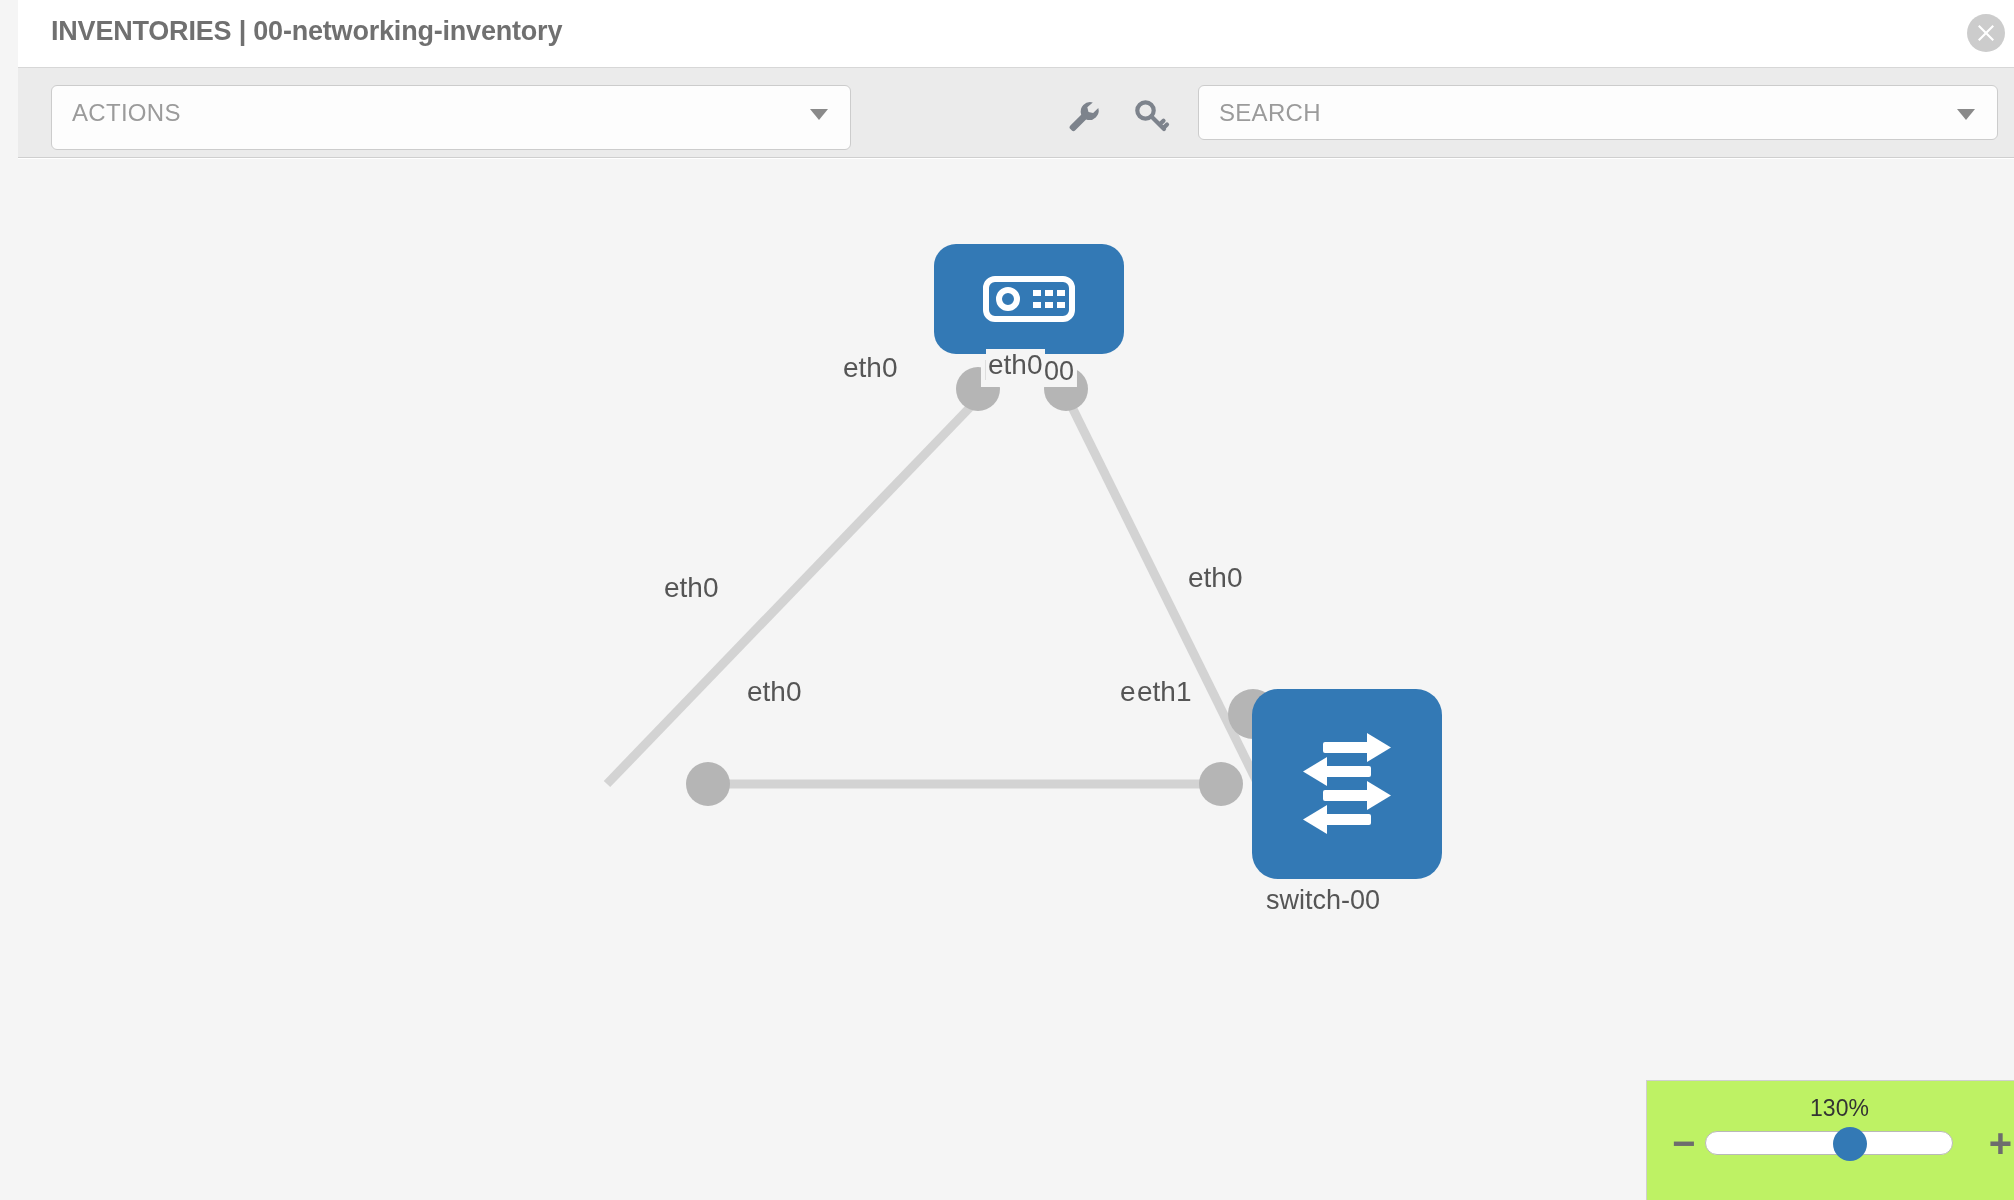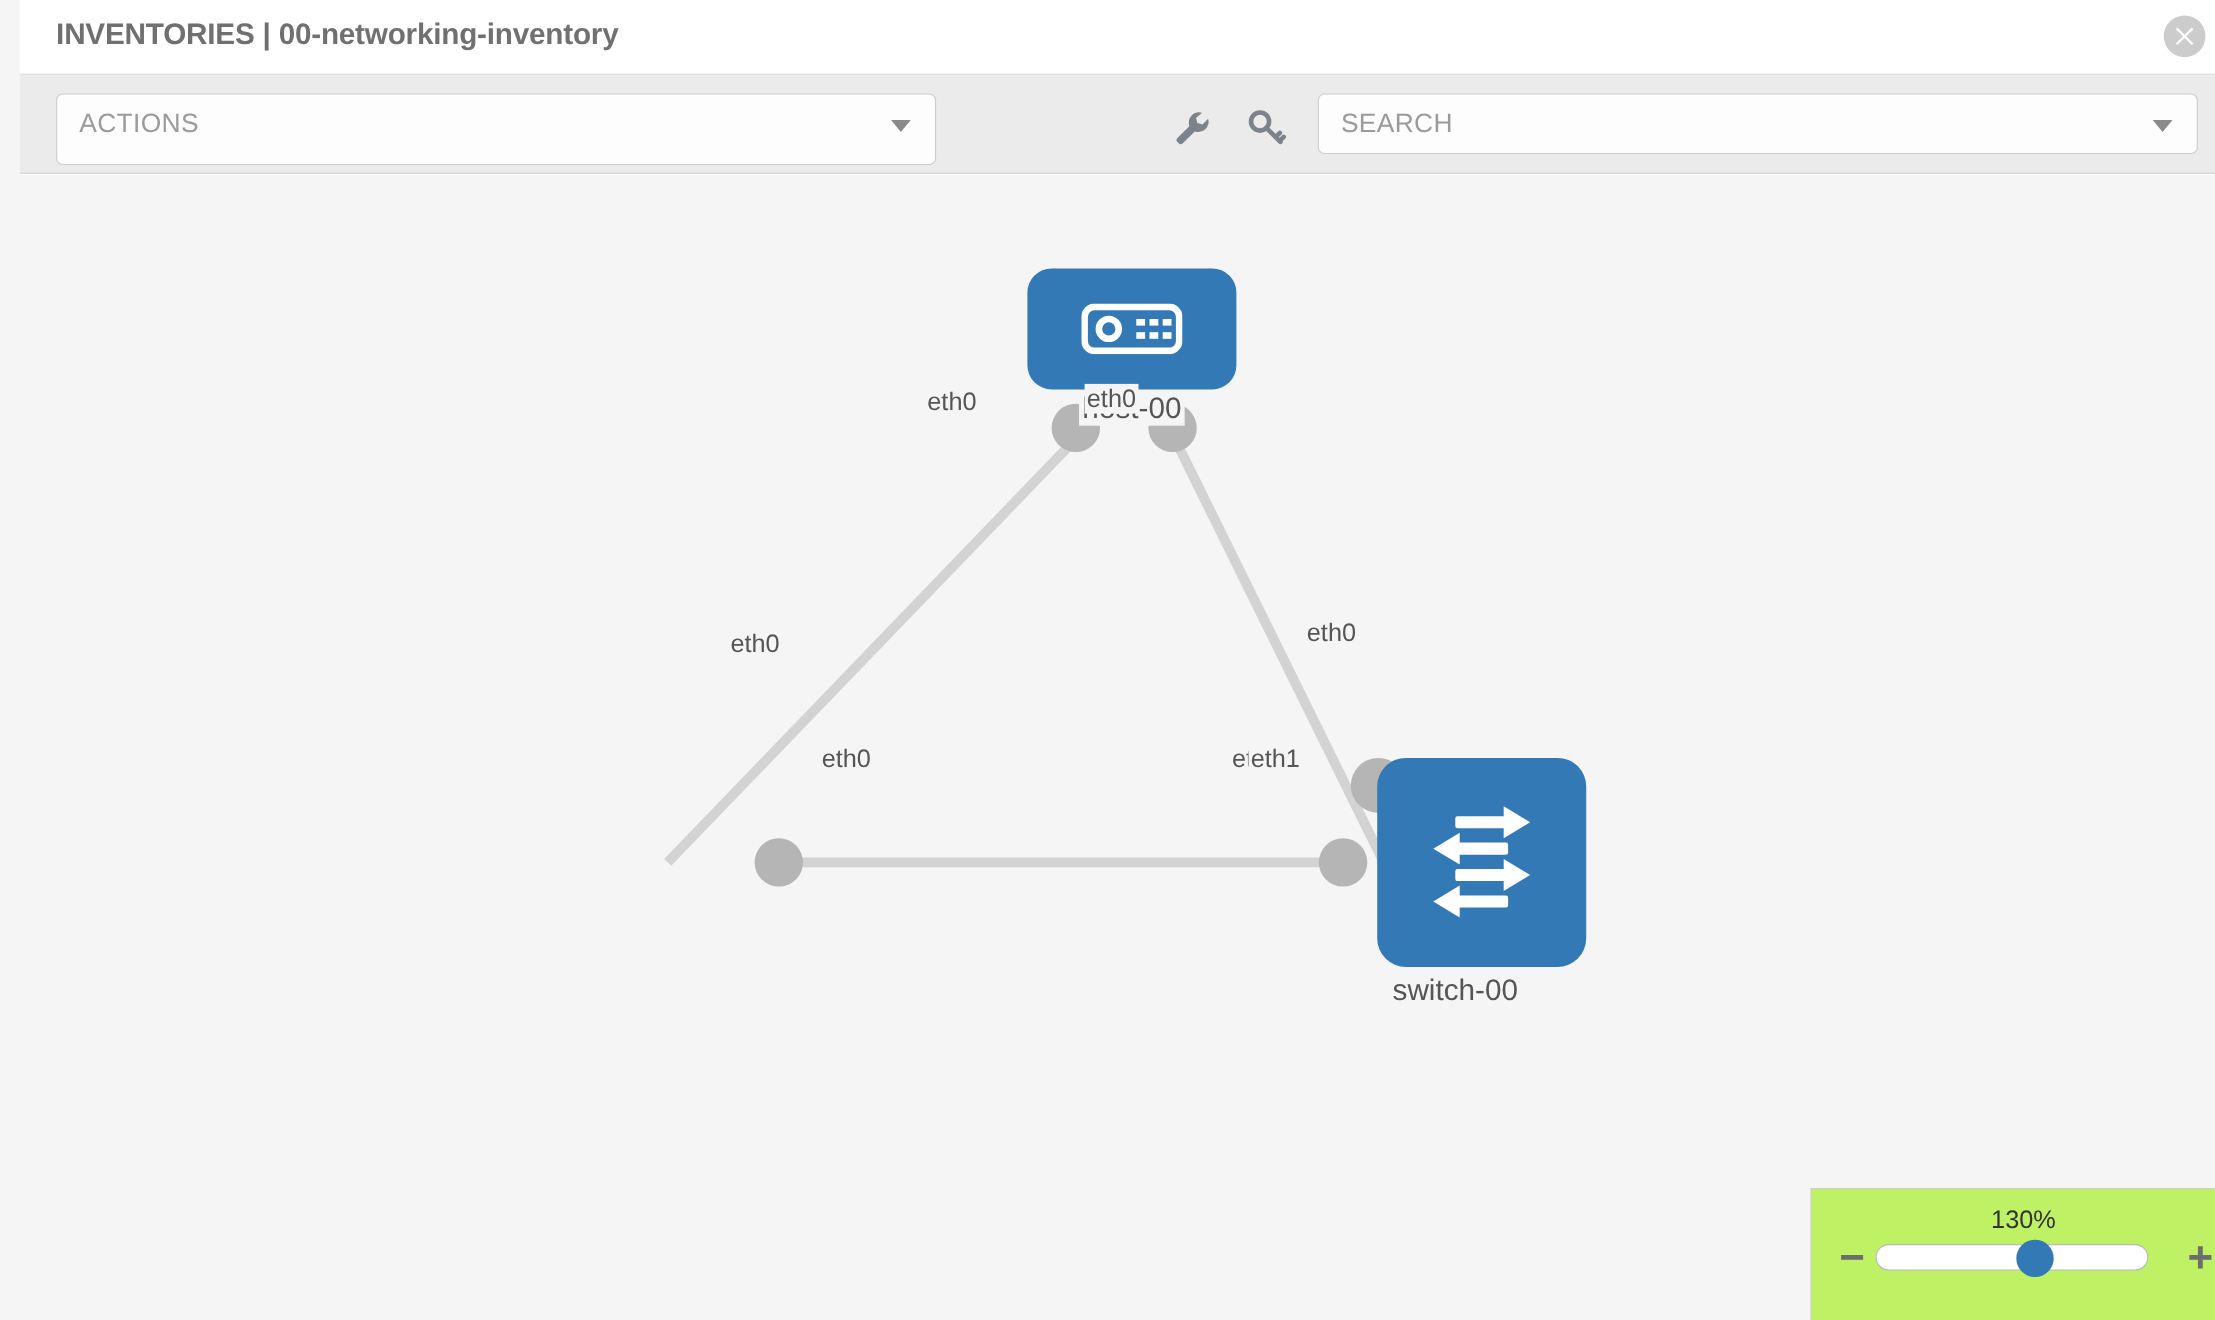--- a/index.html
+++ b/index.html
@@ -95,21 +95,21 @@
   }
   
   .switch-shape {
     width: 190px; height: 190px; border-radius: 26px;
     background: #3379b5;
   }
   .node-shape { position: relative; display: flex; align-items: center; justify-content: center; }
 
   
   .iface-label {
-    position: absolute; font-size: 23px; color: #555555;
+    position: absolute; font-size: 28px; color: #555555;
     background: #f5f5f5; padding: 0 2px; white-space: nowrap;
   }
 
   
   .zoom-panel {
     position: absolute; right: 0; bottom: 0;
     width: 386px; height: 120px;
     background: #bef264; border: 1px solid #cfcfcf;
     border-right: none; border-bottom: none;
   }

